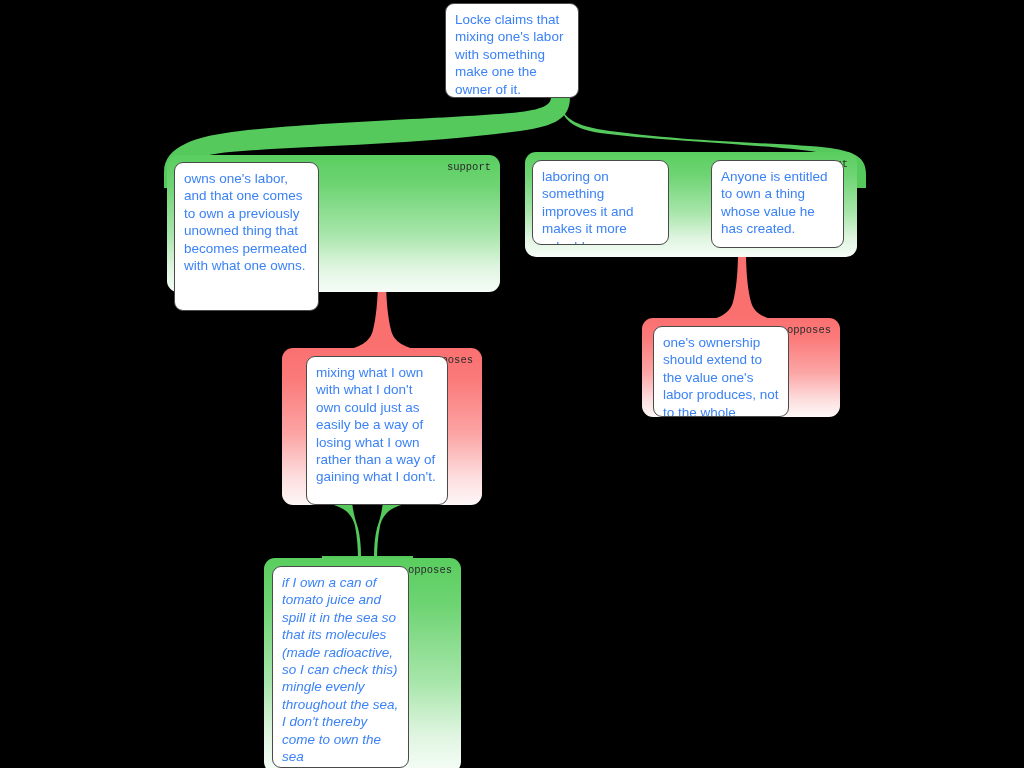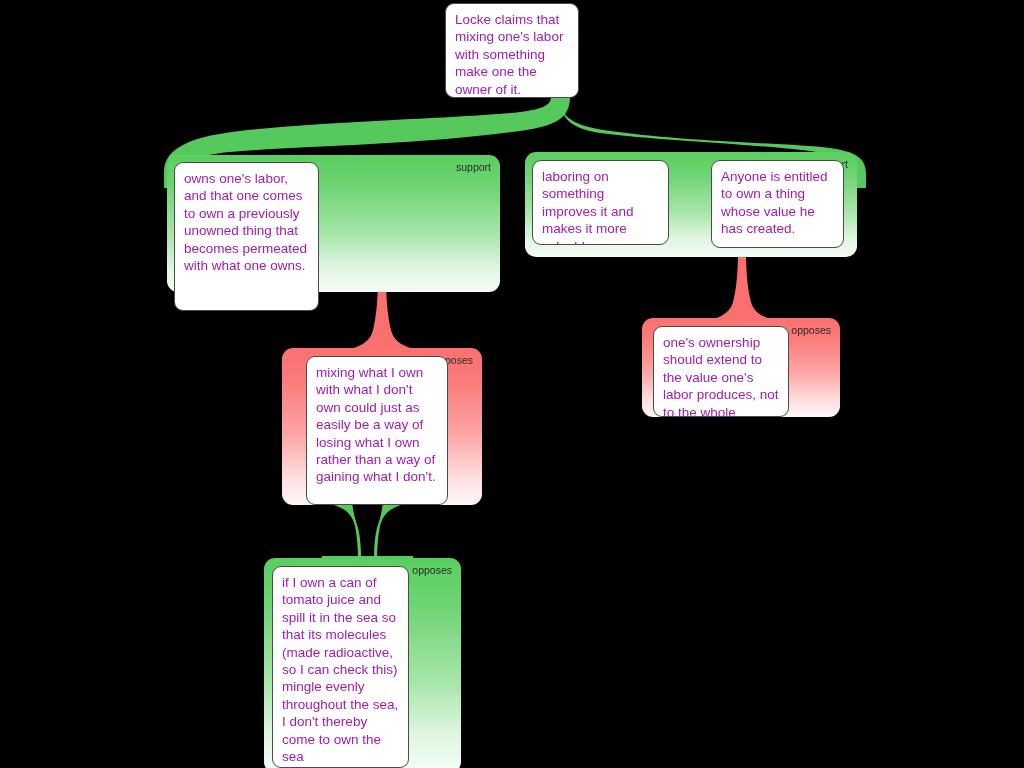--- a/index.html
+++ b/index.html
@@ -44,34 +44,34 @@
     background: linear-gradient(to bottom, #fb7070 0%, #fb7a7a 20%, #fca5a5 55%, #fddddd 82%, #fef7f7 100%);
   }
   .group-label {
     position: absolute;
     top: 6px;
     right: 9px;
     font-size: 10.5px;
     line-height: 12px;
     color: #2b2b2b;
     white-space: nowrap;
-    font-family: Liberation Sans, sans-serif;
+    font-family: Liberation Mono, monospace;
   }
   
   .claim {
     position: absolute;
     z-index: 3;
     background: #ffffff;
     border: 1.3px solid #4a4a4a;
     border-radius: 9px;
     box-sizing: border-box;
     padding: 7px 9px 6px 9px;
     font-size: 13.5px;
     line-height: 17.4px;
-    color: #a21caf;
+    color: #3b82f6;
     font-family: "Liberation Sans", sans-serif;
     overflow: hidden;
   }
   .claim.root {
     z-index: 4;
   }
 </style>
 </head>
 <body>
 
@@ -171,15 +171,15 @@
   <div class="claim" style="left:306px; top:356px; width:142px; height:149px;">mixing what I own with what I don't own could just as easily be a way of losing what I own rather than a way of gaining what I don't.</div>
 
   <div class="group opposes" style="left:642px; top:318px; width:198px; height:99px;">
     <span class="group-label">opposes</span>
   </div>
   <div class="claim" style="left:653px; top:326px; width:136px; height:91px;">one's ownership should extend to the value one's labor produces, not to the whole object.</div>
 
   <div class="group support" style="left:264px; top:558px; width:197px; height:215px;">
     <span class="group-label">opposes</span>
   </div>
-  <div class="claim" style="left:272px; top:566px; width:137px; height:202px;">if I own a can of tomato juice and spill it in the sea so that its molecules (made radioactive, so I can check this) mingle evenly throughout the sea, I don't thereby come to own the sea</div>
+  <div class="claim" style="left:272px; top:566px; width:137px; height:202px;font-style:italic;">if I own a can of tomato juice and spill it in the sea so that its molecules (made radioactive, so I can check this) mingle evenly throughout the sea, I don't thereby come to own the sea</div>
 
 </div>
 
 </body></html>

